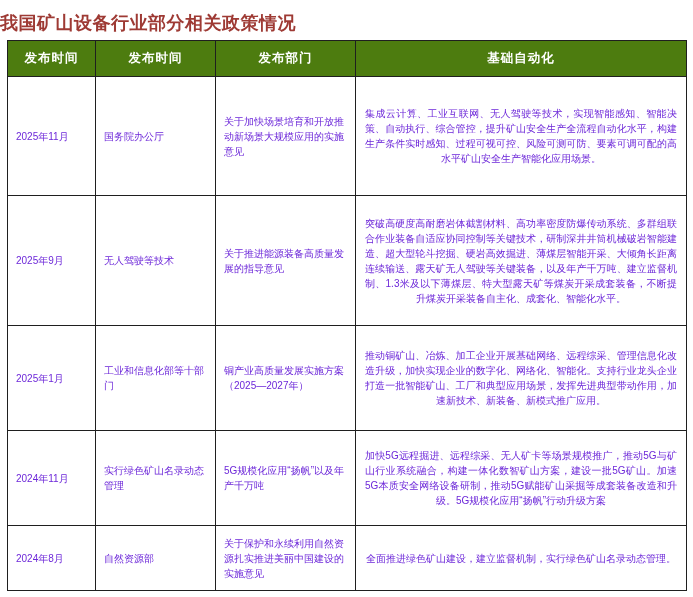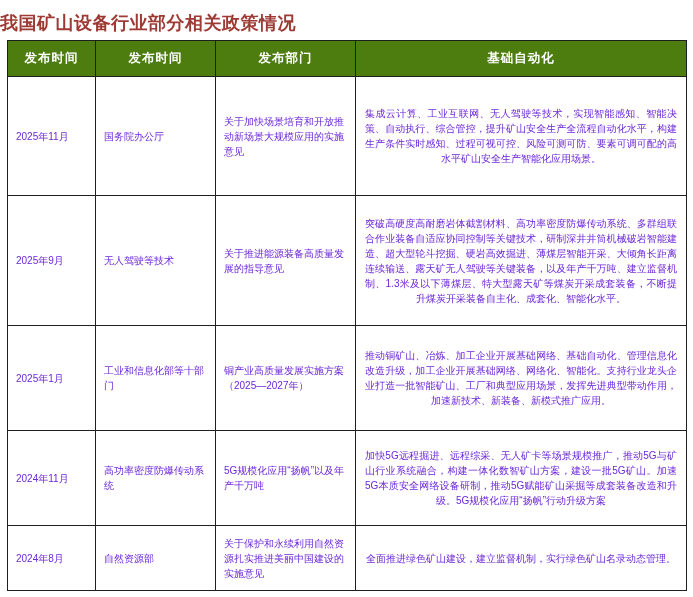--- a/index.html
+++ b/index.html
@@ -93,25 +93,25 @@
       <tr class="r2">
         <td class="cell-date">2025年9月</td>
         <td class="cell-dept">无人驾驶等技术</td>
         <td class="cell-policy">关于推进能源装备高质量发展的指导意见</td>
         <td class="cell-content">突破高硬度高耐磨岩体截割材料、高功率密度防爆传动系统、多群组联合作业装备自适应协同控制等关键技术，研制深井井筒机械破岩智能建造、超大型轮斗挖掘、硬岩高效掘进、薄煤层智能开采、大倾角长距离连续输送、露天矿无人驾驶等关键装备，以及年产千万吨、建立监督机制、1.3米及以下薄煤层、特大型露天矿等煤炭开采成套装备，不断提升煤炭开采装备自主化、成套化、智能化水平。</td>
       </tr>
       <tr class="r3">
         <td class="cell-date">2025年1月</td>
         <td class="cell-dept">工业和信息化部等十部门</td>
         <td class="cell-policy">铜产业高质量发展实施方案（2025—2027年）</td>
-        <td class="cell-content">推动铜矿山、冶炼、加工企业开展基础网络、基础自动化、管理信息化改造升级，加工企业开展基础网络、网络化、智能化。支持行业龙头企业打造一批智能矿山、工厂和典型应用场景，发挥先进典型带动作用，加速新技术、新装备、新模式推广应用。</td>
+        <td class="cell-content">推动铜矿山、冶炼、加工企业开展基础网络、远程综采、管理信息化改造升级，加快实现企业的数字化、网络化、智能化。支持行业龙头企业打造一批智能矿山、工厂和典型应用场景，发挥先进典型带动作用，加速新技术、新装备、新模式推广应用。</td>
       </tr>
       <tr class="r4">
         <td class="cell-date">2024年11月</td>
-        <td class="cell-dept">高功率密度防爆传动系统</td>
+        <td class="cell-dept">实行绿色矿山名录动态管理</td>
         <td class="cell-policy">5G规模化应用“扬帆”以及年产千万吨</td>
         <td class="cell-content">加快5G远程掘进、远程综采、无人矿卡等场景规模推广，推动5G与矿山行业系统融合，构建一体化数智矿山方案，建设一批5G矿山。加速5G本质安全网络设备研制，推动5G赋能矿山采掘等成套装备改造和升级。5G规模化应用“扬帆”行动升级方案</td>
       </tr>
       <tr class="r5">
         <td class="cell-date">2024年8月</td>
         <td class="cell-dept">自然资源部</td>
         <td class="cell-policy">关于保护和永续利用自然资源扎实推进美丽中国建设的实施意见</td>
         <td class="cell-content">全面推进绿色矿山建设，建立监督机制，实行绿色矿山名录动态管理。</td>
       </tr>
 

